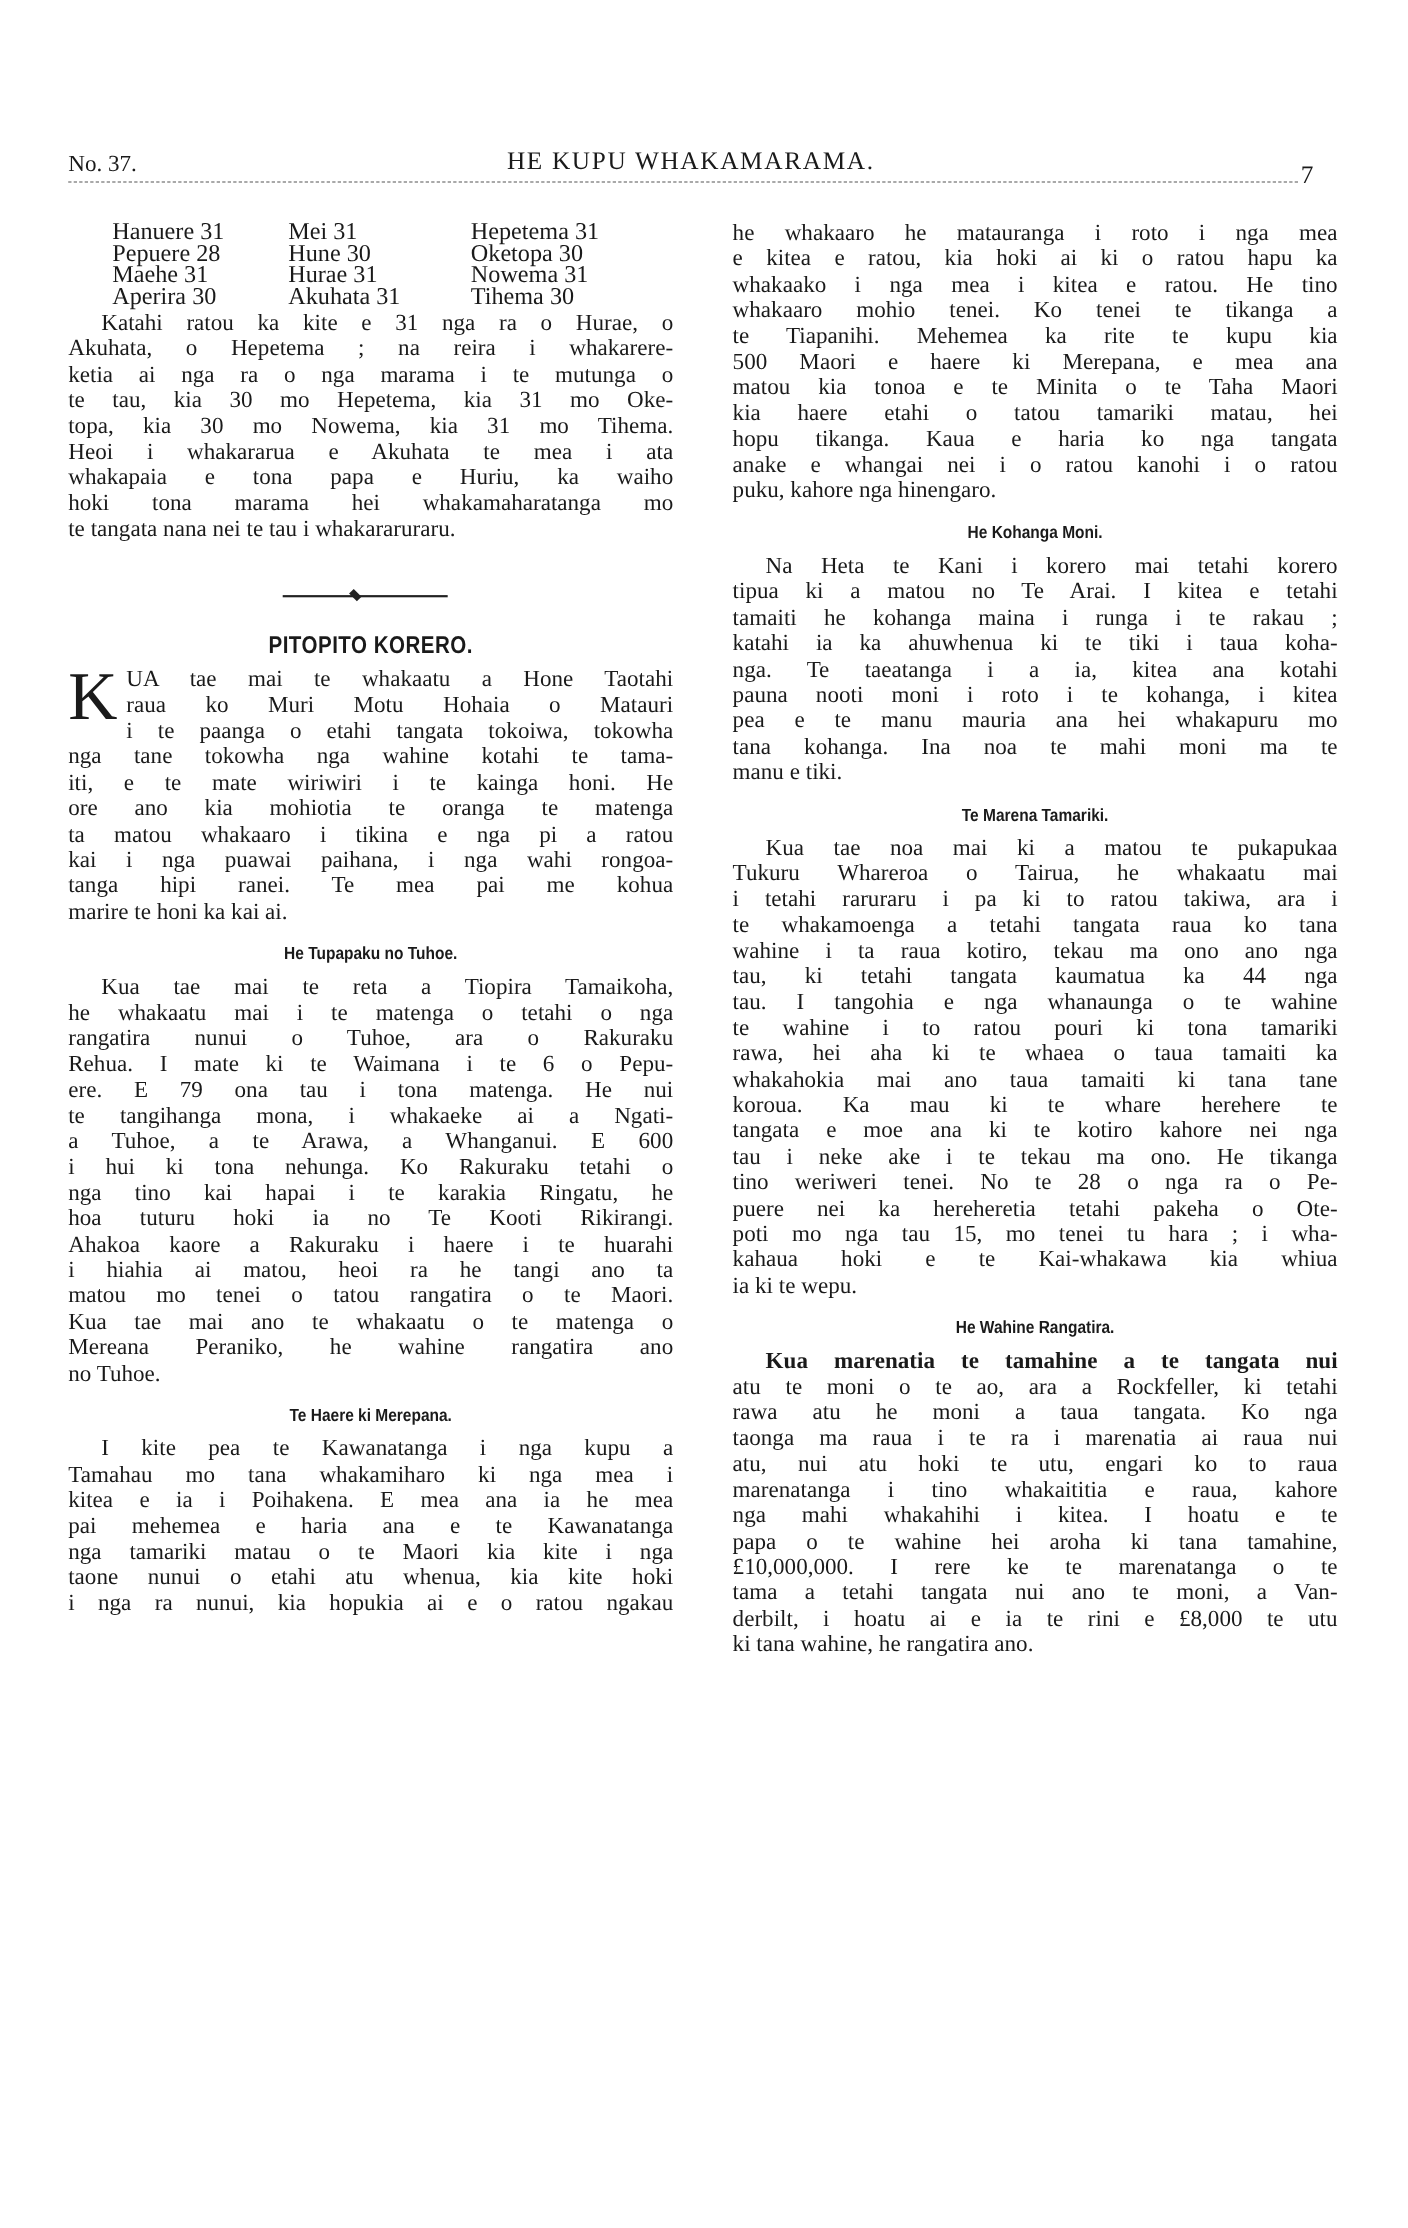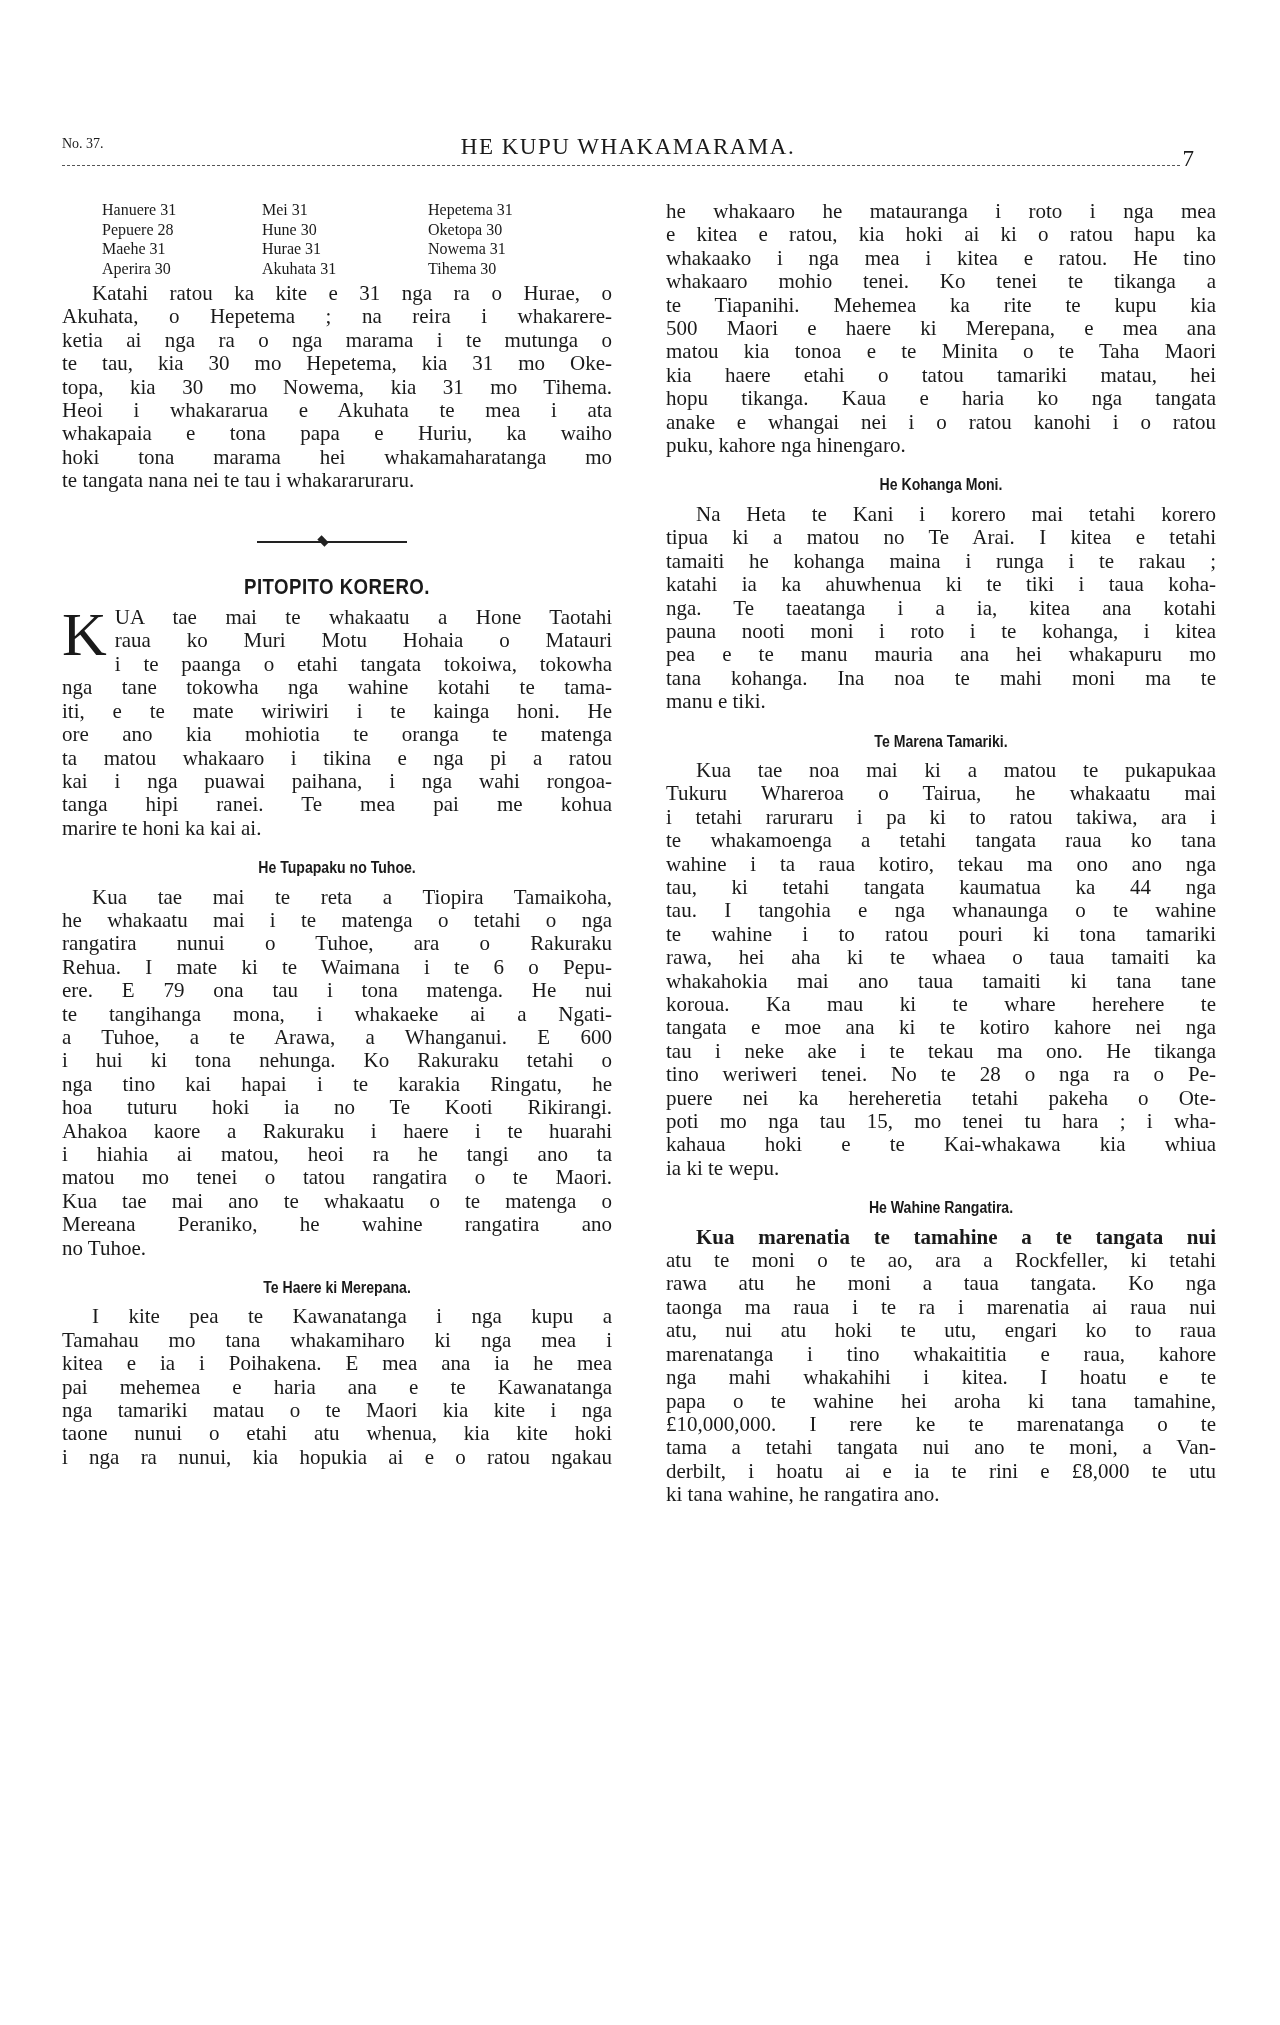--- a/index.html
+++ b/index.html
@@ -1,29 +1,29 @@
 <!DOCTYPE html>
 <html><head>
 <meta charset="utf-8">
 <style>
   html, body { margin:0; padding:0; background:#ffffff; }
   body { width:1280px; height:2025px; position:relative; overflow:hidden;
          font-family:"Liberation Serif","DejaVu Serif",serif; color:#1a1a1a; }
   .header { position:absolute; left:62px; top:128px; width:1132px; height:46px; }
-  .header .num { position:absolute; left:0; top:8px; font-size:14px; }
+  .header .num { position:absolute; left:0; top:8px; font-size:21px; }
   .header .title { position:absolute; left:0; right:0; top:6px; text-align:center;
                    font-size:23px; letter-spacing:1.5px; }
   .header .page { position:absolute; right:0; top:18px; font-size:23px; }
   .header .rule { position:absolute; left:0; right:14px; top:37px; height:0;
                   border-top:1.5px dashed #555; }
   .col { position:absolute; top:200px; width:550px; font-size:21px; line-height:23.4px; }
   .col.left { left:62px; }
   .col.right { left:666px; }
   .cal { display:grid; grid-template-columns:160px 166px 180px; margin-left:40px;
-         font-size:16px; line-height:19.5px; margin-bottom:4px; }
+         font-size:22px; line-height:19.5px; margin-bottom:4px; }
   .line { display:block; text-align:justify; text-align-last:justify; white-space:nowrap; }
   .line.last { text-align-last:left; }
   .ornament { height:56px; position:relative; margin:20px 0 6px 0; }
   .ornament .bar { position:absolute; left:195px; top:28px; width:150px; border-top:2px solid #222; }
   .ornament .diamond { position:absolute; left:256px; top:23px; width:10px; height:10px;
                        background:#222; transform:rotate(45deg) scaleY(0.6); }
   h2.section { font-family:"Liberation Sans","DejaVu Sans",sans-serif; font-weight:bold;
                font-size:22px; text-align:center; margin:4px 0 8px 0; letter-spacing:0.5px;
                transform:scaleX(0.85); }
   h3.sub { font-family:"Liberation Sans","DejaVu Sans",sans-serif; font-weight:bold;

